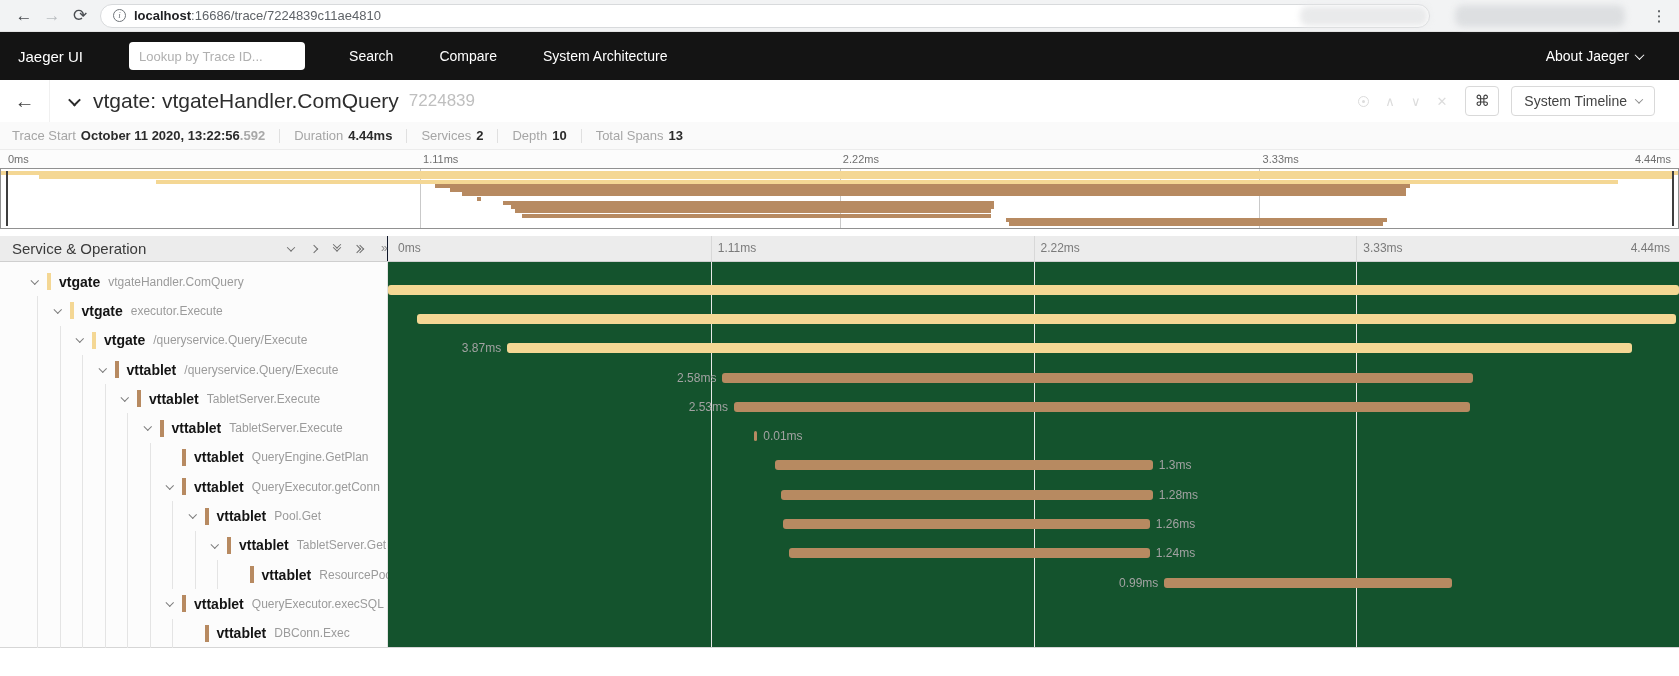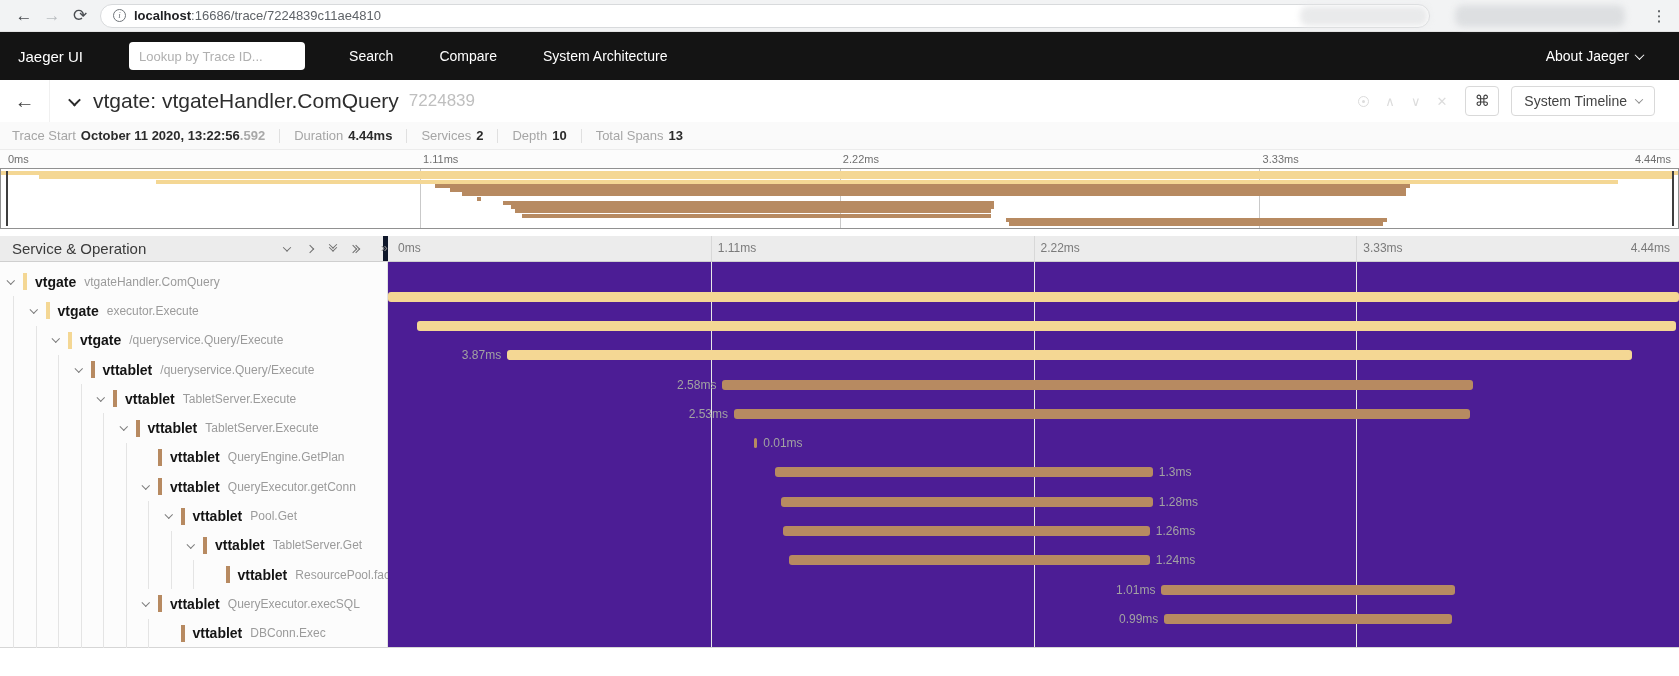--- a/index.html
+++ b/index.html
@@ -59,45 +59,45 @@
   .mmap { height:61px; border:1px solid #919191; position:relative; background:#fff; }
   .mm-grid { position:absolute; top:0; bottom:0; width:1px; background:#c9c9c9; }
   .mm-rows { position:absolute; inset:1px 0; display:flex; flex-direction:column; justify-content:space-between; padding:1px 0; }
   .mm-row { position:relative; height:4px; }
   .mm-bar { position:absolute; top:0; height:4px; }
   .mm-handle { position:absolute; top:2px; bottom:2px; width:2px; background:#3f3f3f; }
   .gap7 { height:7px; }
 
   
   .ghead { height:26px; display:flex; background:#ececec; border-bottom:1px solid #cfcfcf; position:relative; }
-  .gh-left { width:388px; border-right:5px solid #0f172a; display:flex; align-items:center; padding:0 10px 0 12px; }
+  .gh-left { width:388px; border-right:1px solid #0f172a; display:flex; align-items:center; padding:0 10px 0 12px; }
   .gh-title { font-size:15px; color:#3a3a3a; }
   .gh-icons { margin-left:auto; display:flex; align-items:center; gap:17px; color:#6e6e6e; margin-right:14px;}
   .gh-icons .chev { width:6px; height:6px; }
   .dbl { display:inline-flex; flex-direction:column; gap:0px; }
   .dbl .chev { margin-top:-3px; }
   .dblr { display:inline-flex; }
   .dblr .chev { margin-left:-3px; }
   .gh-right { flex:1; position:relative; font-size:12px; color:#7a7a7a; }
   .gh-right .tick { position:absolute; top:5px; }
   .gh-tickline { position:absolute; top:0; bottom:0; width:1px; background:#d8d8d8; }
   .collapser { position:absolute; left:381px; top:5px; color:#8a8a8a; font-size:12px; z-index:3; }
 
   
   .gbody { height:386px; display:flex; position:relative; border-bottom:1px solid #d6d6d6; }
   .tree { width:388px; border-right:1px solid #e2e2e2; position:relative; padding-top:5px; background:#fcfcfc;}
-  .trow { height:29.3px; position:relative; display:flex; align-items:center; }
+  .trow { height:29.3px; position:relative; display:flex; align-items:center;margin-left:24px; }
   .guide { position:absolute; top:0; bottom:0; width:1px; background:#e4e4e4; }
   .tchev-s { width:15px; flex:none; color:#7d7d7d; display:flex; align-items:center; }
   .tchev-s .chev { width:5.5px; height:5.5px; }
   .accent { width:4px; height:17px; flex:none; margin-right:8px; }
   .svc { font-size:14px; font-weight:700; color:#141414; white-space:nowrap; }
   .op { font-size:12px; color:#9b9b9b; margin-left:8px; white-space:nowrap; }
 
-  .times { flex:1; position:relative; padding-top:20px; background:#4c1d95;}
+  .times { flex:1; position:relative; padding-top:13px; background:#14532d;}
   .tgrid { position:absolute; top:0; bottom:0; width:1px; background:#e8e8e8; }
   .xrow { height:29.3px; position:relative; }
   .bar { position:absolute; top:50%; margin-top:-5px; height:10px; border-radius:3px; min-width:2px; }
   .blab { position:absolute; top:50%; margin-top:-7px; font-size:12px; color:#a2a2a2; white-space:nowrap; }
 </style>
 </head>
 <body>
 
 <div class="chrome">
   <span class="navbtn">←</span>
@@ -450,21 +450,17 @@
       </div>
       <div class="xrow">
         <div class="bar" style="left: 30.6306%; width: 28.3784%; background: rgb(183, 138, 97);"></div>
         <div class="blab" style="left: calc(59.009% + 6px);">1.26ms</div>
       </div>
       <div class="xrow">
         <div class="bar" style="left: 31.0811%; width: 27.9279%; background: rgb(183, 138, 97);"></div>
         <div class="blab" style="left: calc(59.009% + 6px);">1.24ms</div>
       </div>
       <div class="xrow">
-        <div class="bar" style="left: 59.9099%; width: 22.7477%; background: rgb(183, 138, 97);"></div>
-        <div class="blab" style="right: calc(40.0901% + 6px);">1.01ms</div>
-      </div>
-      <div class="xrow">
         <div class="bar" style="left: 60.1351%; width: 22.2973%; background: rgb(183, 138, 97);"></div>
         <div class="blab" style="right: calc(39.8649% + 6px);">0.99ms</div>
       </div>
     </div>
 </div>
 
 </body></html>

